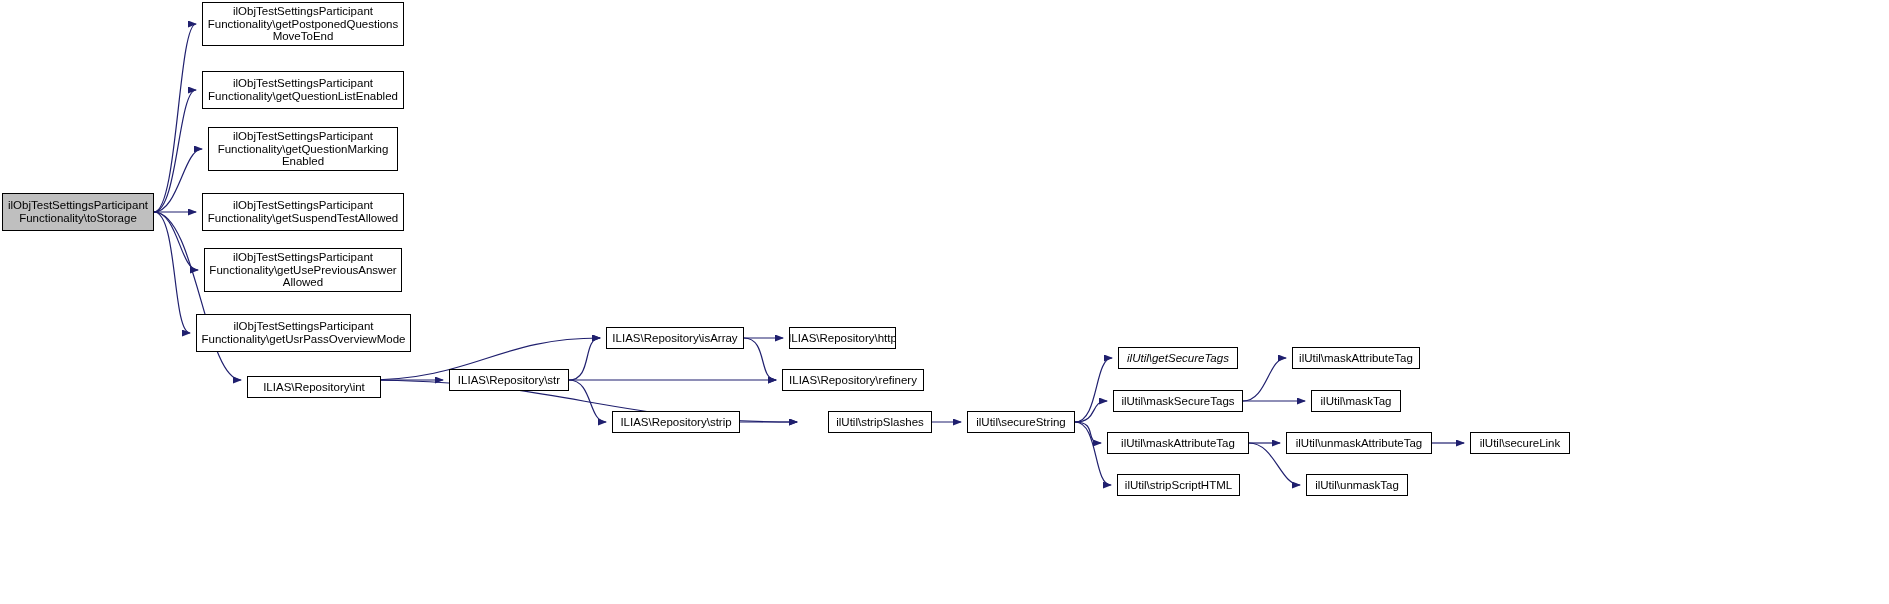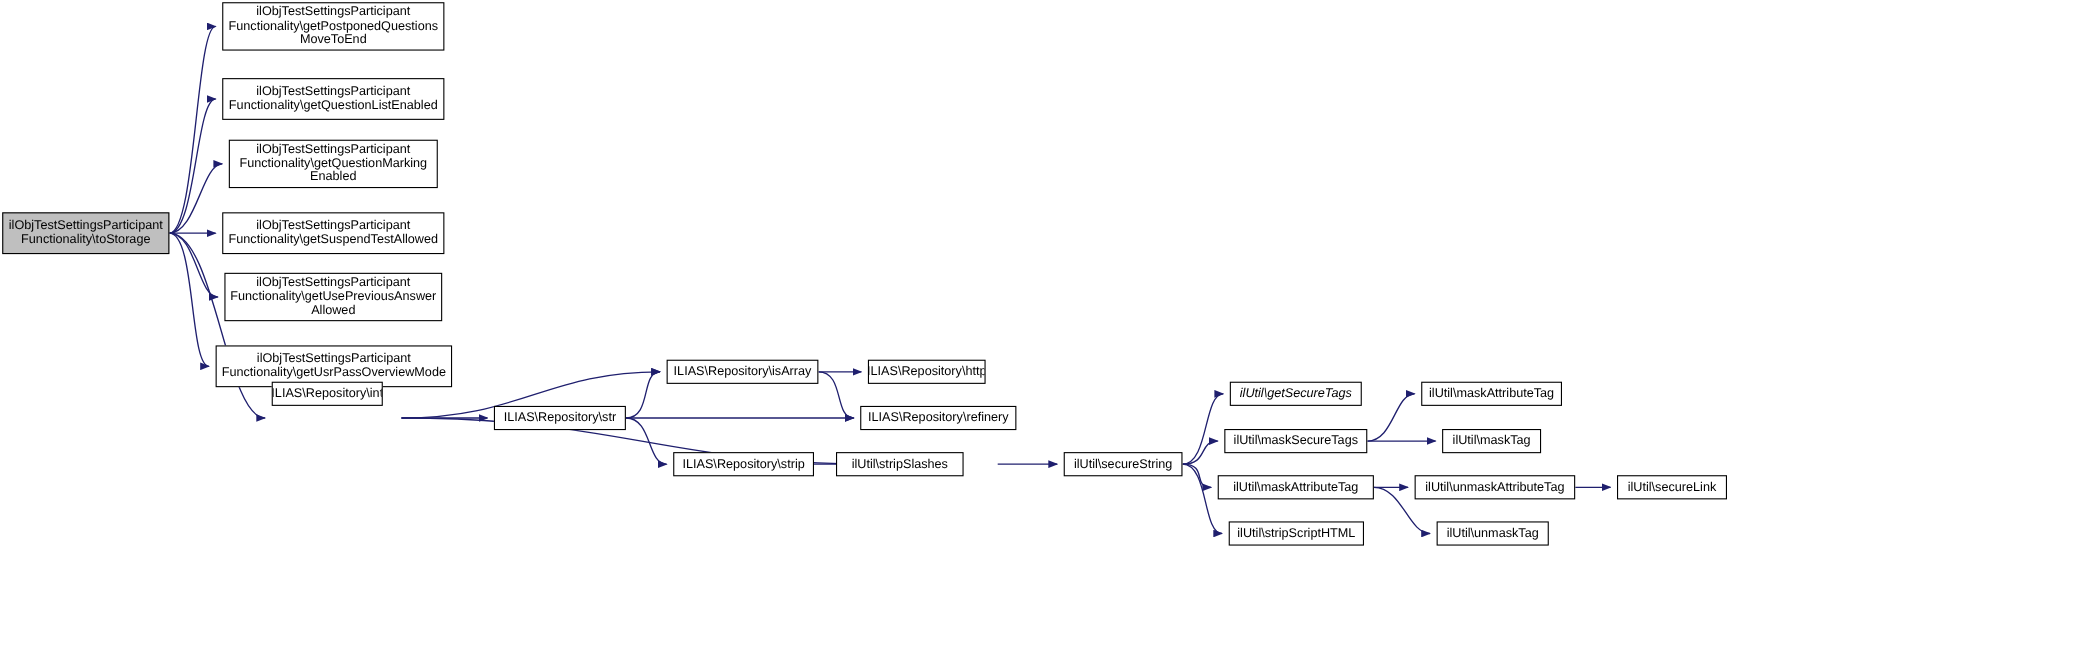--- a/index.html
+++ b/index.html
@@ -94,27 +94,27 @@
     <div class="node" style="left: 208px; top: 127px; width: 190px; height: 44px;">ilObjTestSettingsParticipant
 Functionality\getQuestionMarking
 Enabled</div>
     <div class="node" style="left: 202px; top: 193px; width: 202px; height: 38px;">ilObjTestSettingsParticipant
 Functionality\getSuspendTestAllowed</div>
     <div class="node" style="left: 204px; top: 248px; width: 198px; height: 44px;">ilObjTestSettingsParticipant
 Functionality\getUsePreviousAnswer
 Allowed</div>
     <div class="node" style="left: 196px; top: 314px; width: 215px; height: 38px;">ilObjTestSettingsParticipant
 Functionality\getUsrPassOverviewMode</div>
-    <div class="node" style="left: 247px; top: 347px; width: 101px; height: 22px;">ILIAS\Repository\int</div>
+    <div class="node" style="left: 247px; top: 376px; width: 134px; height: 22px;">ILIAS\Repository\int</div>
     <div class="node" style="left: 449px; top: 369px; width: 120px; height: 22px;">ILIAS\Repository\str</div>
     <div class="node" style="left: 606px; top: 327px; width: 138px; height: 22px;">ILIAS\Repository\isArray</div>
     <div class="node" style="left: 612px; top: 411px; width: 128px; height: 22px;">ILIAS\Repository\strip</div>
     <div class="node" style="left: 789px; top: 327px; width: 107px; height: 22px;">ILIAS\Repository\http</div>
     <div class="node" style="left: 782px; top: 369px; width: 142px; height: 22px;">ILIAS\Repository\refinery</div>
-    <div class="node" style="left: 760px; top: 411px; width: 116px; height: 22px;">ilUtil\stripSlashes</div>
+    <div class="node" style="left: 828px; top: 411px; width: 104px; height: 22px;">ilUtil\stripSlashes</div>
     <div class="node" style="left: 967px; top: 411px; width: 108px; height: 22px; text-align: right;">ilUtil\secureString</div>
     <div class="node" style="left: 1118px; top: 347px; width: 120px; height: 22px; font-style: italic;">ilUtil\getSecureTags</div>
     <div class="node" style="left: 1113px; top: 390px; width: 130px; height: 22px;">ilUtil\maskSecureTags</div>
     <div class="node" style="left: 1107px; top: 432px; width: 142px; height: 22px;">ilUtil\maskAttributeTag</div>
     <div class="node" style="left: 1117px; top: 474px; width: 123px; height: 22px;">ilUtil\stripScriptHTML</div>
     <div class="node" style="left: 1292px; top: 347px; width: 128px; height: 22px;">ilUtil\maskAttributeTag</div>
     <div class="node" style="left: 1311px; top: 390px; width: 90px; height: 22px;">ilUtil\maskTag</div>
     <div class="node" style="left: 1286px; top: 432px; width: 146px; height: 22px;">ilUtil\unmaskAttributeTag</div>
     <div class="node" style="left: 1306px; top: 474px; width: 102px; height: 22px;">ilUtil\unmaskTag</div>
     <div class="node" style="left: 1470px; top: 432px; width: 100px; height: 22px;">ilUtil\secureLink</div>

